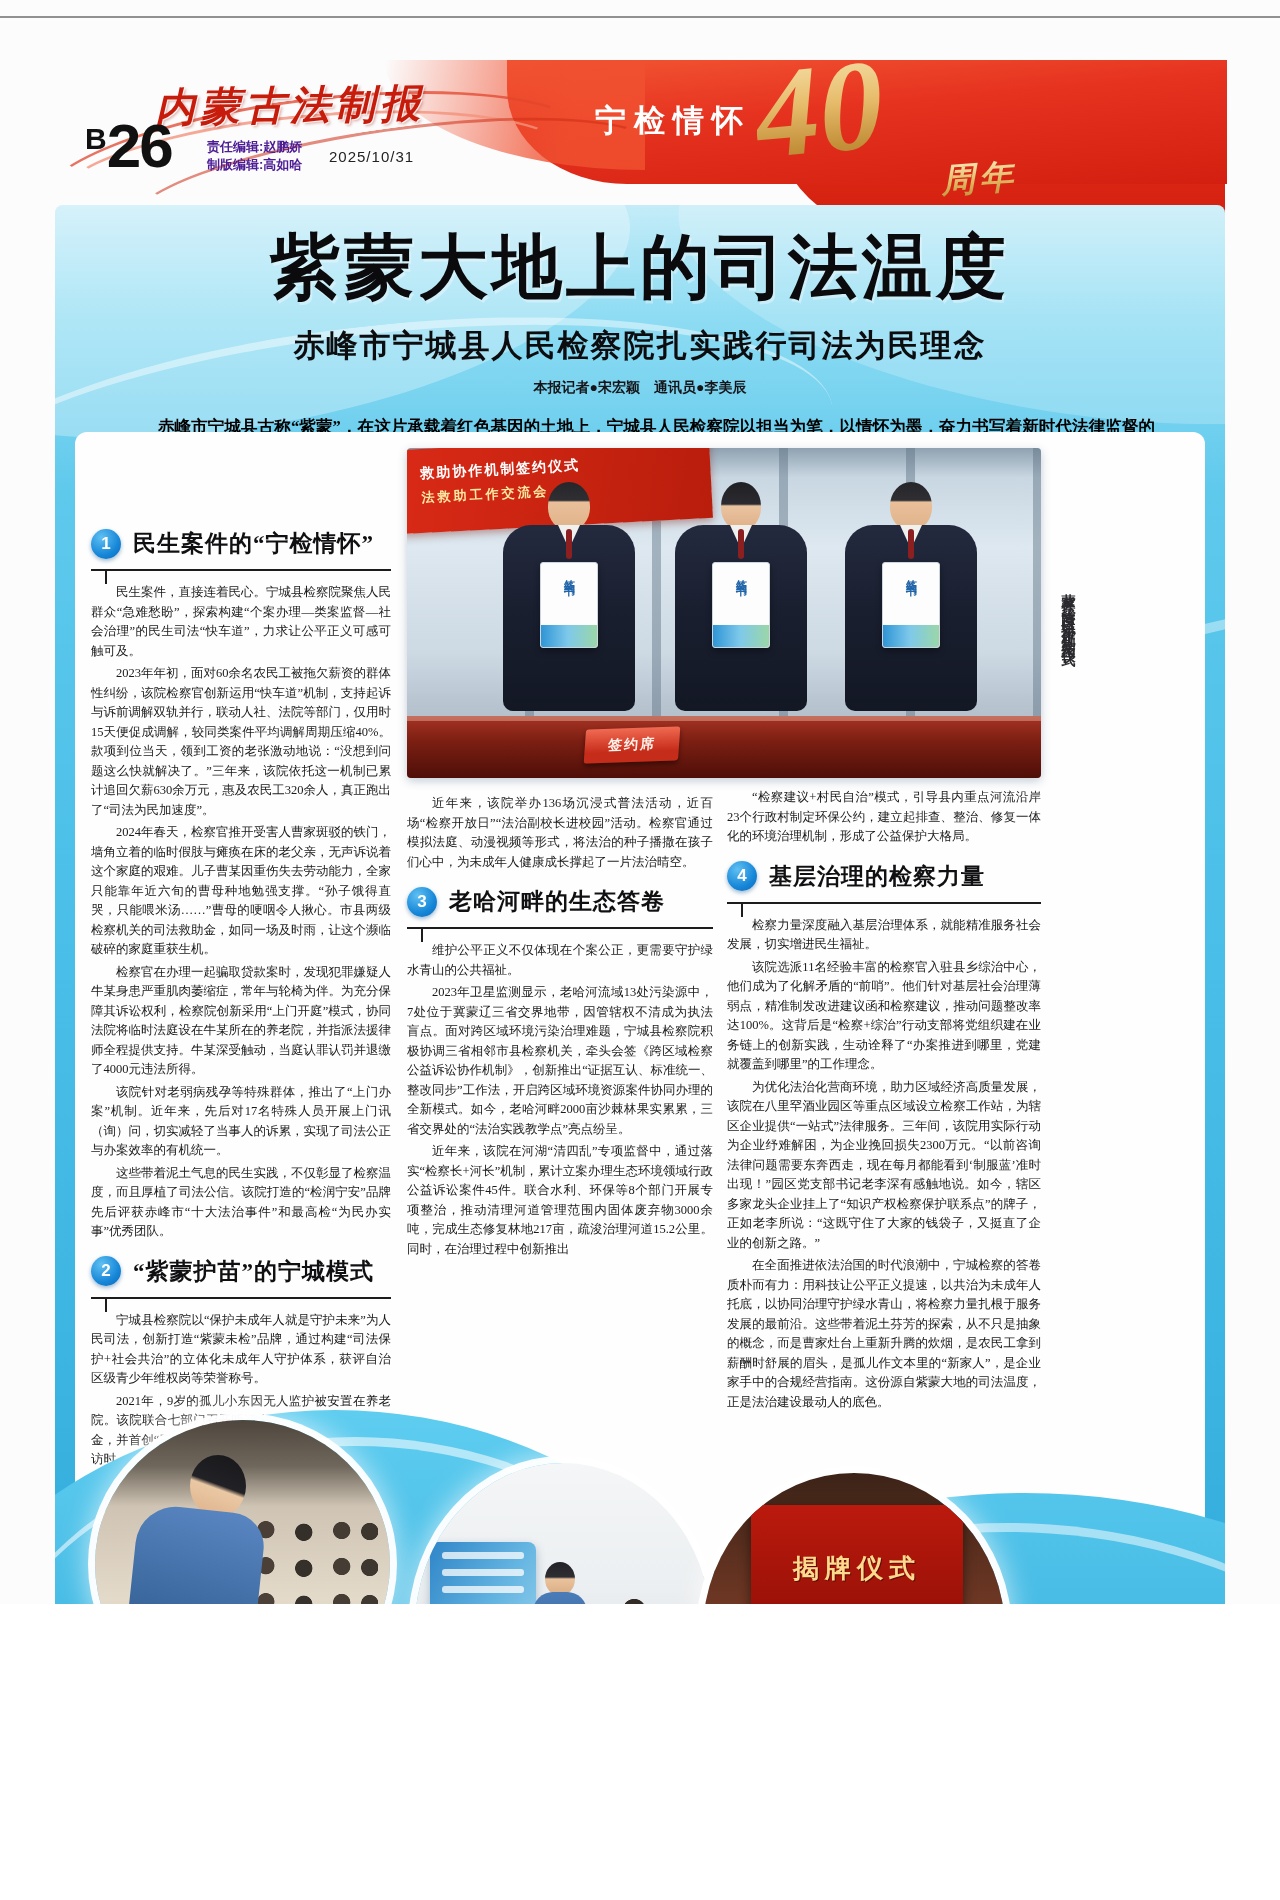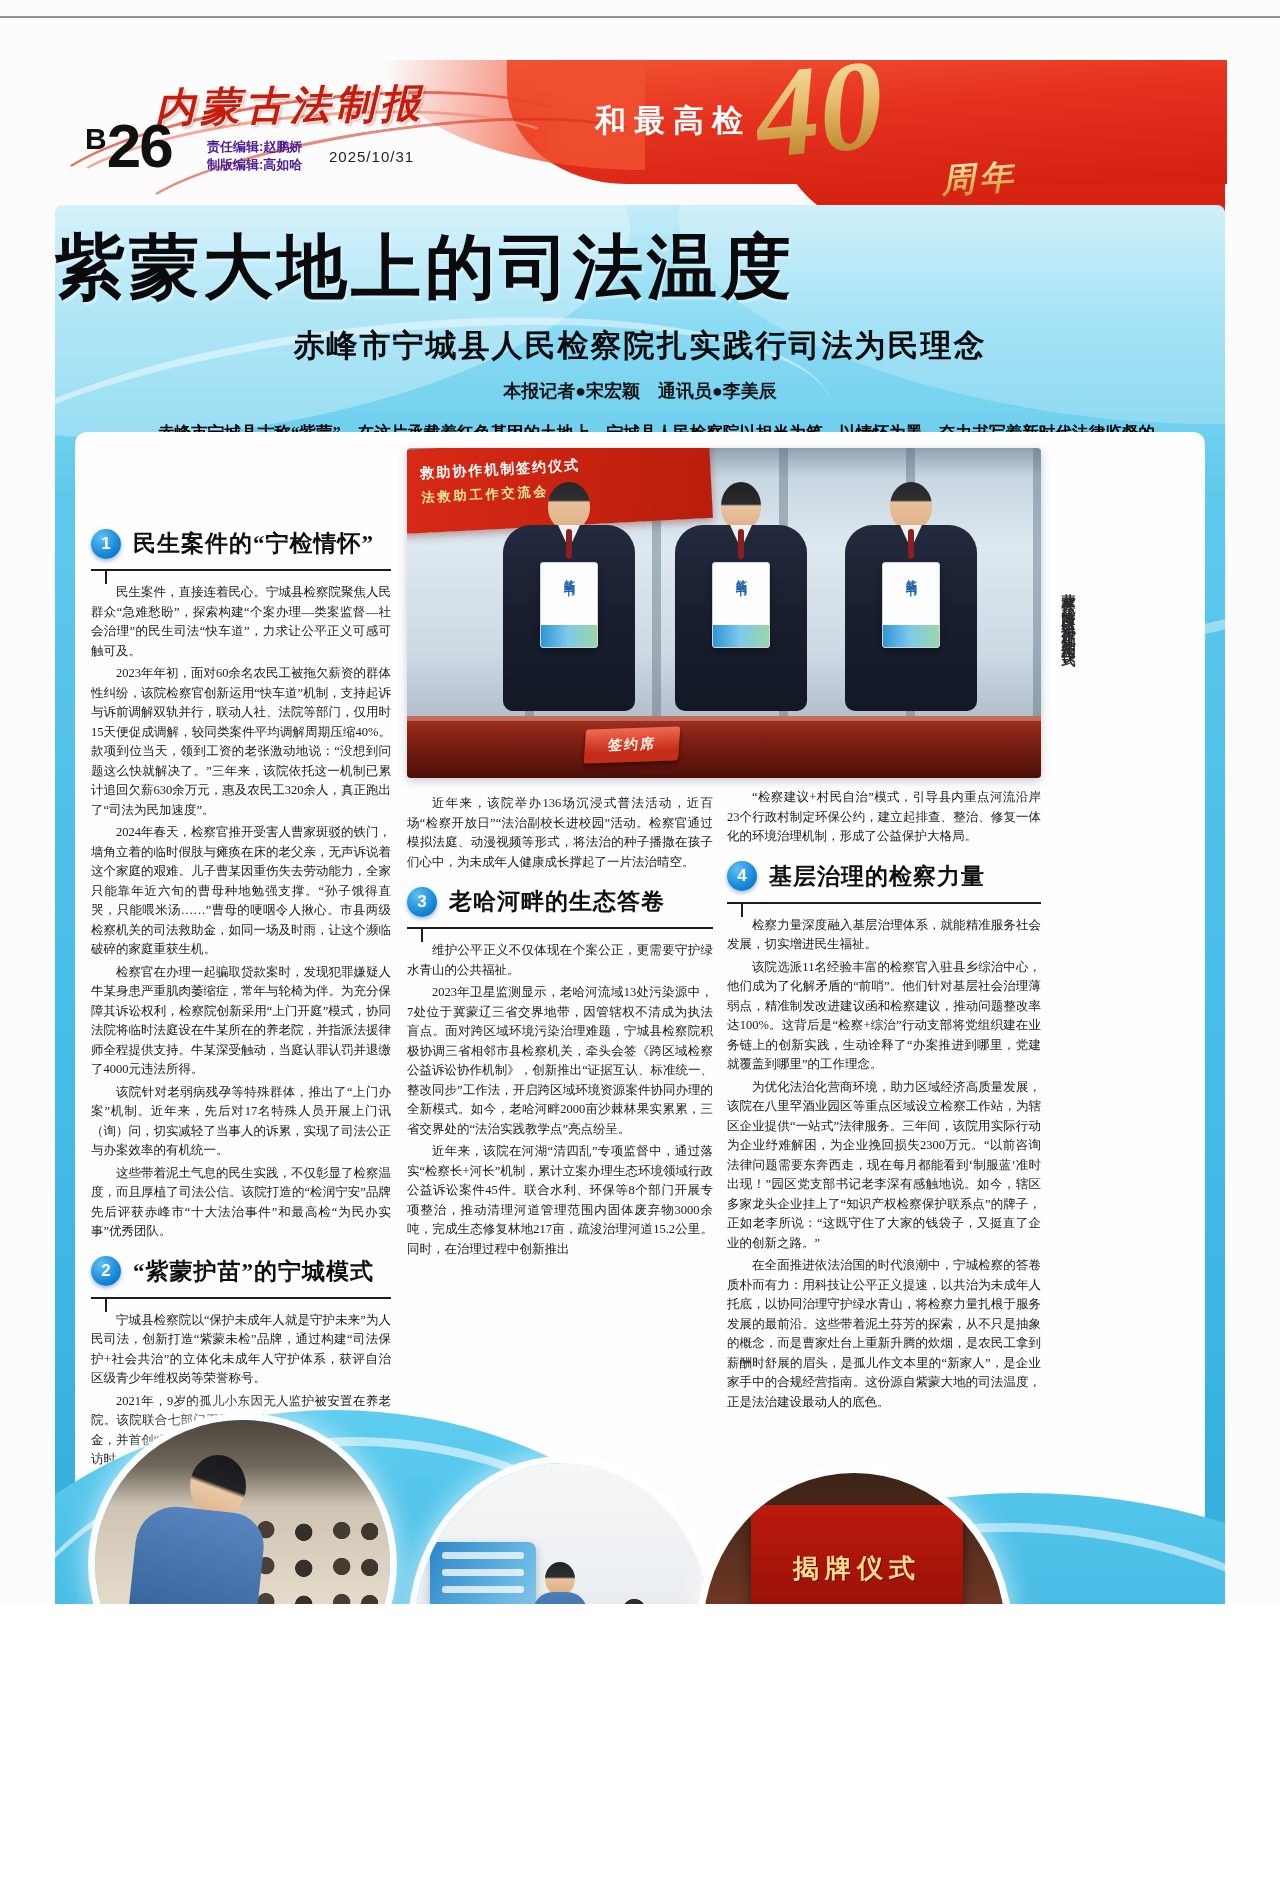--- a/index.html
+++ b/index.html
@@ -42,24 +42,24 @@
 
   
   .card { position:absolute; left:55px; top:205px; width:1170px; height:1592px; border-radius:8px; overflow:hidden;
           background:linear-gradient(180deg,#c4ecf8 0%,#8edcf3 7%,#5fc9ec 18%,#4cc0e9 42%,#3db5e2 72%,#2ba6d8 100%); }
   .deco { position:absolute; border-radius:50%; pointer-events:none; }
   .d1 { left:-180px; top:-60px; width:760px; height:280px; background:rgba(255,255,255,.30); transform:rotate(-10deg); }
   .d2 { left:620px; top:-90px; width:820px; height:300px; background:rgba(255,255,255,.22); transform:rotate(8deg); }
   .d3 { left:-120px; top:120px; width:900px; height:260px; border-top:8px solid rgba(255,255,255,.45); transform:rotate(-6deg); }
   .d4 { left:760px; top:120px; width:640px; height:320px; border-bottom:10px solid rgba(255,255,255,.4); transform:rotate(-9deg); }
 
-  .main-title { padding-top:16px; font-family:"Liberation Serif",serif; font-weight:bold;
+  .main-title { padding-top:16px; text-align:center; font-family:"Liberation Serif",serif; font-weight:bold;
                 font-size:70px; letter-spacing:4px; color:#0b0b0d; text-shadow:2px 3px 0 rgba(255,255,255,.35); position:relative; z-index:2; }
   .subtitle   { margin-top:10px; text-align:center; font-size:31px; font-weight:bold; color:#0d0d10; letter-spacing:2px; position:relative; z-index:2; }
-  .byline     { margin-top:12px; text-align:center; font-size:18px; font-weight:bold; color:#16161a; position:relative; z-index:2; }
+  .byline     { margin-top:12px; text-align:center; font-size:14px; font-weight:bold; color:#16161a; position:relative; z-index:2; }
   .lead       { width:1030px; margin:16px auto 0; font-family:"Liberation Serif",serif; font-weight:bold;
                 font-size:16.5px; line-height:27px; color:#000; text-indent:2em; text-align:justify; position:relative; z-index:2; }
 
   
   .panel { position:absolute; left:20px; top:227px; width:1130px; height:1280px; background:#fefefe; border-radius:12px; z-index:2; }
   .col { position:absolute; }
   .col-left  { left:16px;  top:0;     width:300px; }
   .col-mid   { left:332px; top:362px; width:306px; }
   .col-right { left:652px; top:356px; width:314px; }
   .col p { font-family:"Liberation Serif",serif; font-size:12.5px; line-height:19.5px; color:#1a1a1a;
@@ -191,21 +191,21 @@
     <div class="arc arc3"></div>
     <div class="paper-name">内蒙古法制报</div>
     <div class="page-code">
       <span class="pc-b">B</span><span class="pc-n">26</span>
     </div>
     <div class="editors">
       <div>责任编辑:赵鹏娇</div>
       <div>制版编辑:高如哈</div>
     </div>
     <div class="m-date">2025/10/31</div>
-    <div class="special">和最高检</div>
+    <div class="special">宁检情怀</div>
     <div class="anniv-num">40</div>
     <div class="anniv-suffix">周年</div>
   </header>
 
   <section class="card">
     <div class="deco d1"></div>
     <div class="deco d2"></div>
     <div class="deco d3"></div>
     <div class="deco d4"></div>
 

